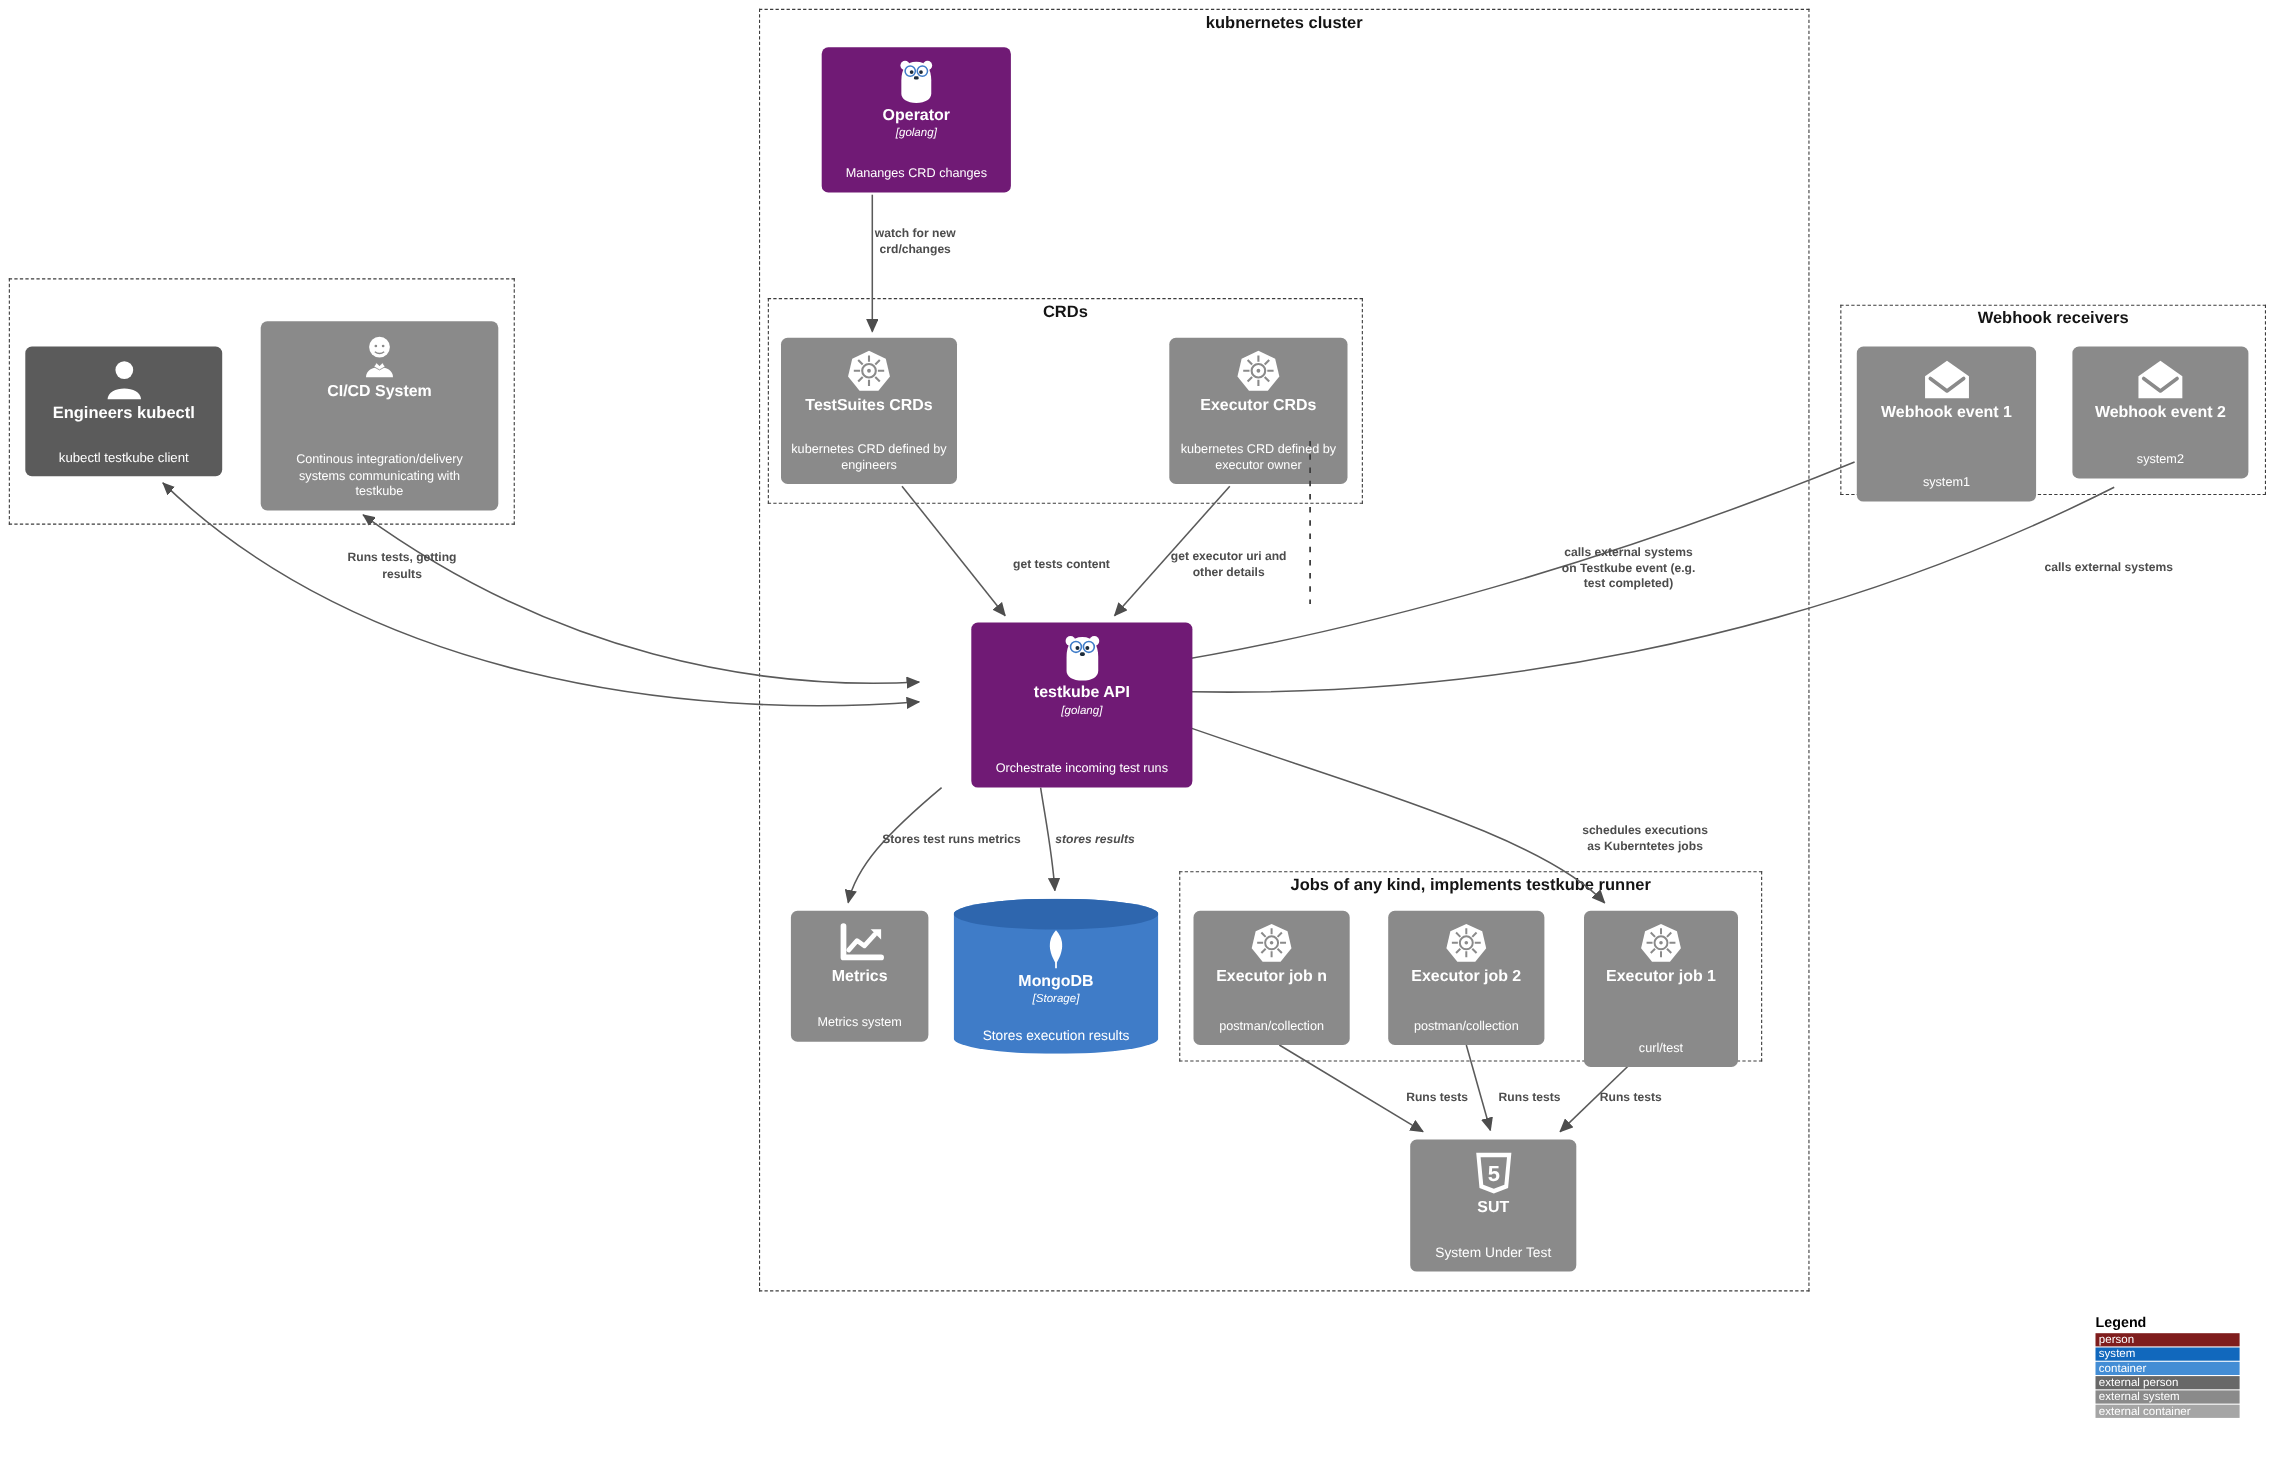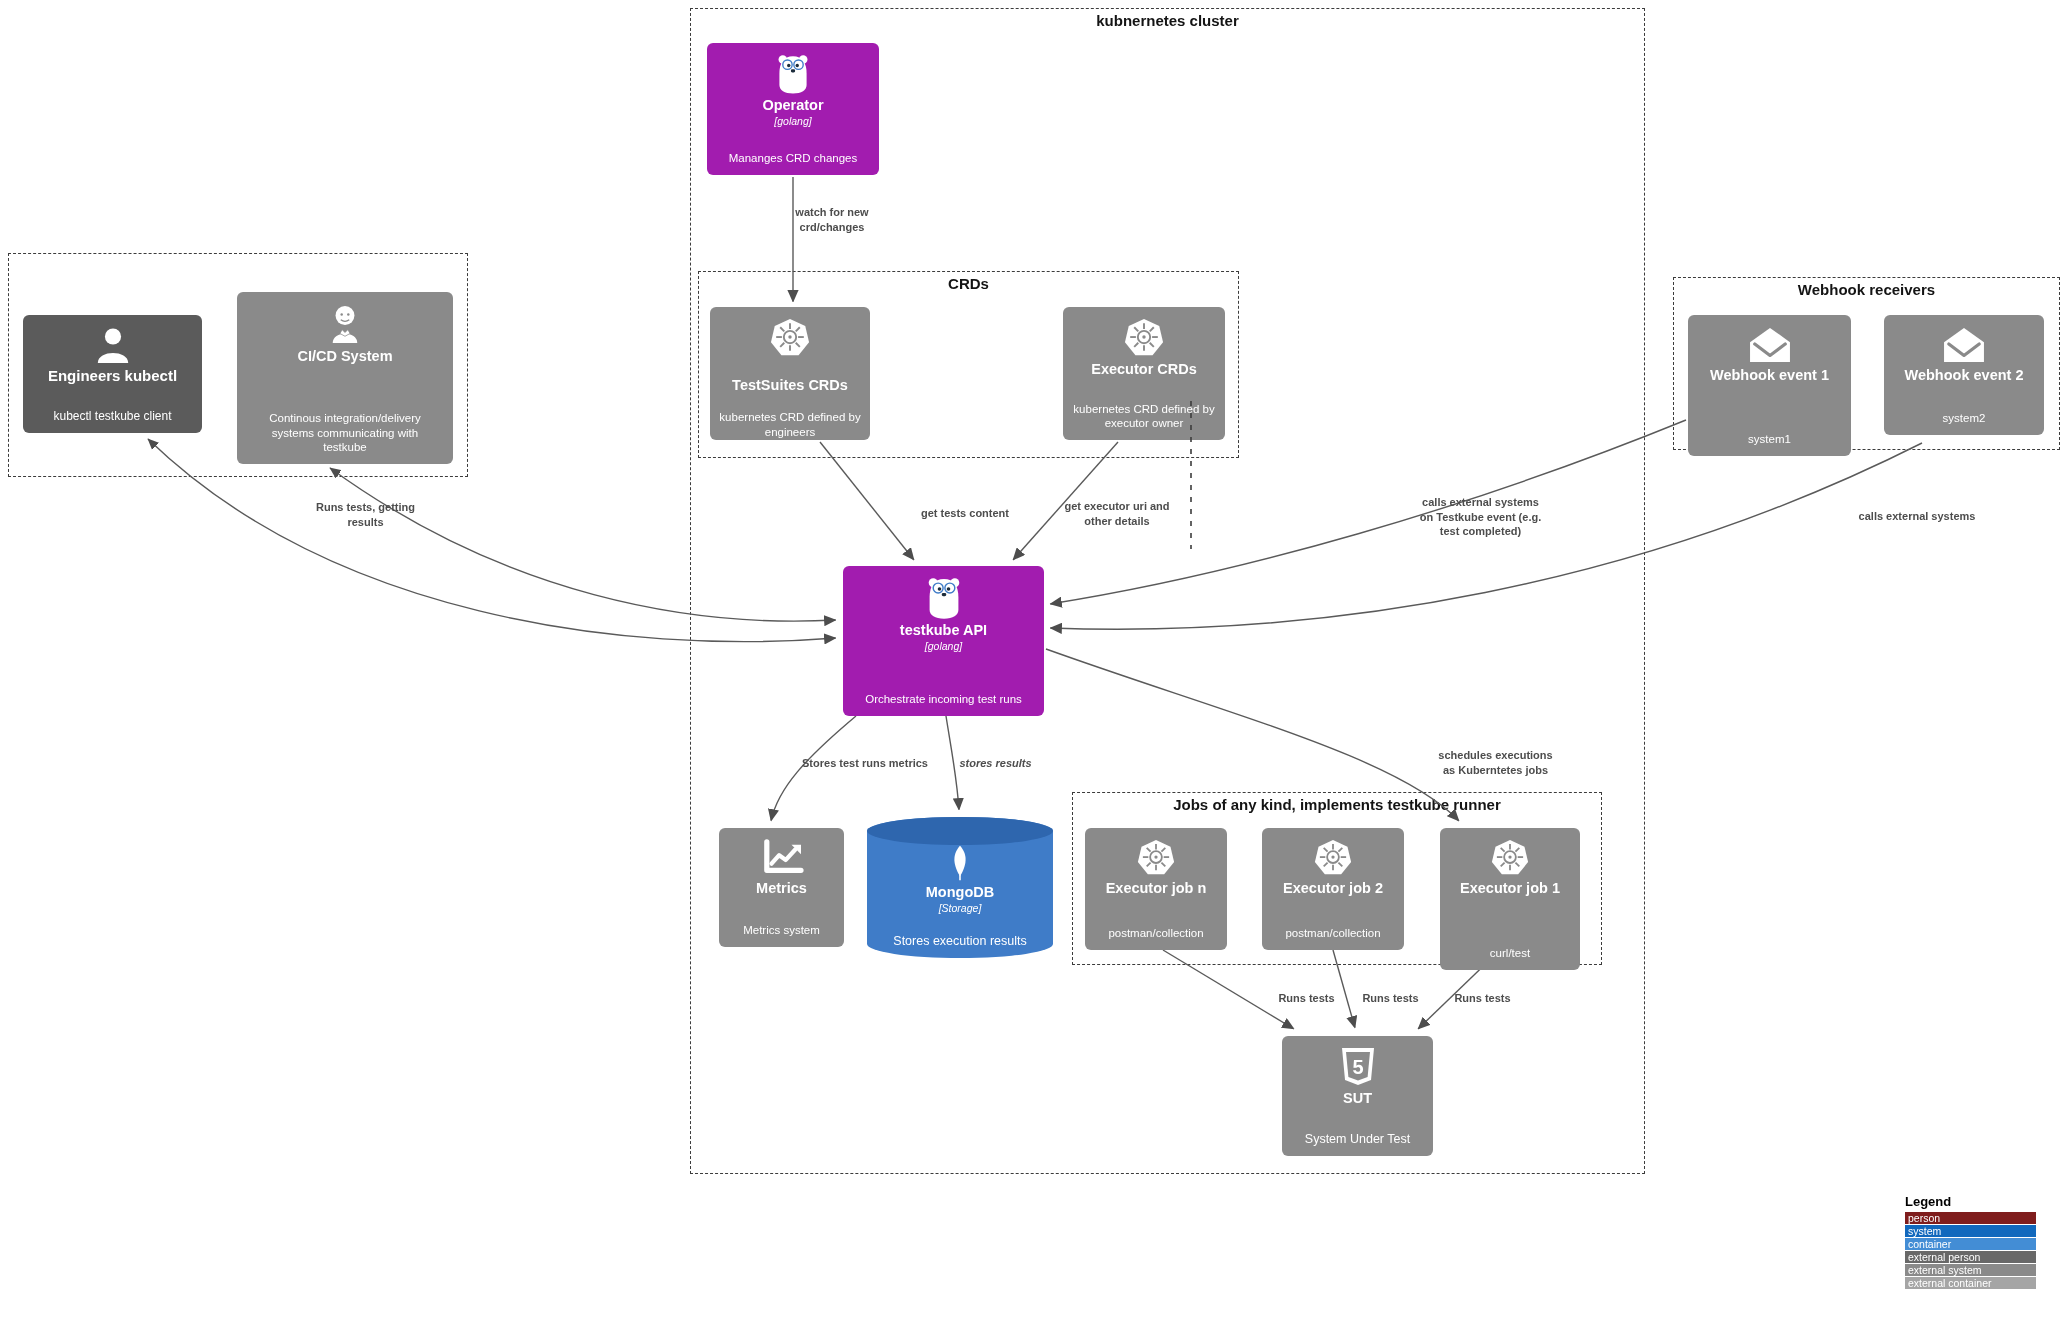--- a/index.html
+++ b/index.html
@@ -6,21 +6,21 @@
   #canvas { position:relative; width:2065px; height:1331px; background:#ffffff; overflow:hidden;
             font-family:"Liberation Sans", sans-serif; }
 
   .group { position:absolute; border:1.6px dashed #3c3c3c; box-sizing:border-box; }
   .group-title { position:absolute; top:3px; left:0; right:0; text-align:center;
                  font-weight:bold; font-size:15px; color:#141414; }
 
   .node { position:absolute; border-radius:6px; color:#fff; box-sizing:border-box;
           display:flex; flex-direction:column; align-items:center; text-align:center;
           padding:9px 8px 9px; }
-  .node.blue { background:#a21caf; }
+  .node.blue { background:#701a75;margin-left:40px; }
   .node.grey { background:#8A8A8A; }
   .node.darkgrey { background:#5B5B5B; }
   .node .icon { flex:0 0 auto; margin-top:2px; }
   .node .icon svg { display:block; }
   .node .title { font-weight:bold; font-size:14.5px; margin-top:4px; line-height:1.1; }
   .node .tech  { font-style:italic; font-size:10.5px; margin-top:1px; }
   .node .desc  { font-size:11.5px; margin-top:auto; line-height:1.28; }
 
   .node.cyl { background:transparent; padding-top:26px; border-radius:0; }
   .cylbg { position:absolute; left:0; top:0; width:100%; height:100%; z-index:0; }
@@ -96,21 +96,21 @@
         <circle cx="15" cy="13" r="2" fill="#1C2C3C"></circle>
           <circle cx="25" cy="13" r="2" fill="#1C2C3C"></circle>
         <rect x="17.5" y="17.5" width="5" height="3.6" rx="1.6" fill="#1C2C3C"></rect>
       </svg>
     </span>
     <div class="title">Operator</div>
     <div class="tech">[golang]</div>
     <div class="desc">Mananges CRD changes</div>
   </div>
 
-  <div class="node grey" style="left:710px; top:307px; width:160px; height:133px;gap:16px;">
+  <div class="node grey" style="left:710px; top:307px; width:160px; height:133px;">
     <span class="icon">
       <svg width="42" height="40" viewBox="0 0 44 42">
         <path d="M22,1 L38,8.5 L42,25.5 L31,39 L13,39 L2,25.5 L6,8.5 Z" fill="#fff"></path>
         <circle cx="22" cy="20" r="6.5" fill="none" stroke="#8a8a8a" stroke-width="2"></circle>
         <circle cx="22" cy="20" r="1.8" fill="#8a8a8a"></circle>
         <g stroke="#8a8a8a" stroke-width="2">
           <line x1="30.5" y1="20" x2="36.5" y2="20"></line>
             <line x1="13.5" y1="20" x2="7.5" y2="20"></line>
           <line x1="22" y1="28.5" x2="22" y2="34.5"></line>
             <line x1="22" y1="11.5" x2="22" y2="5.5"></line>

